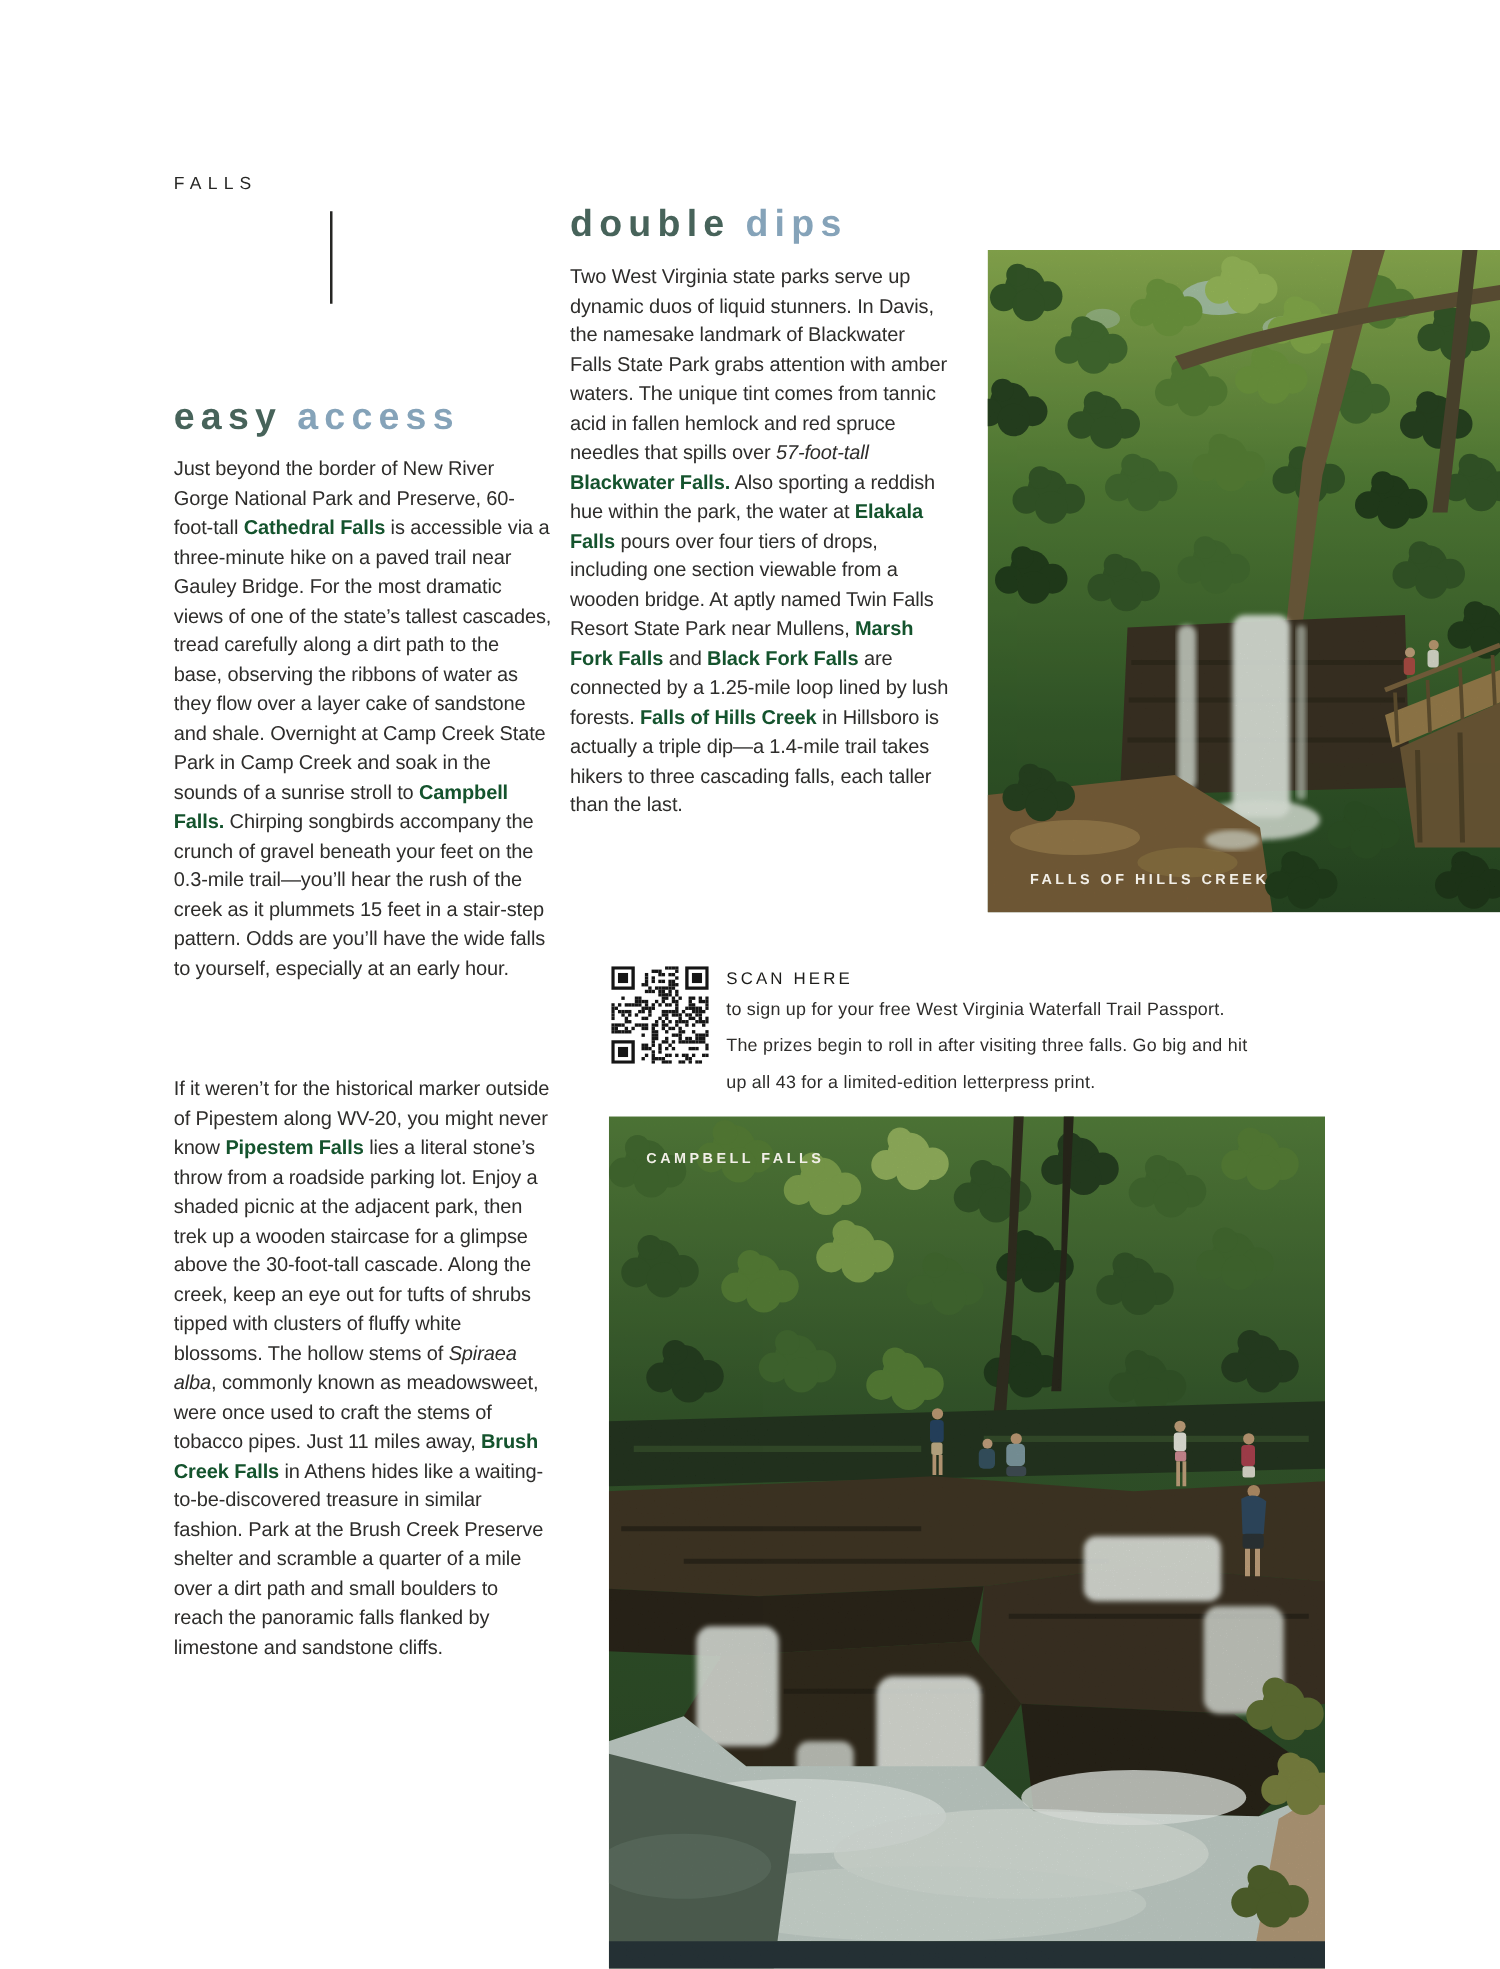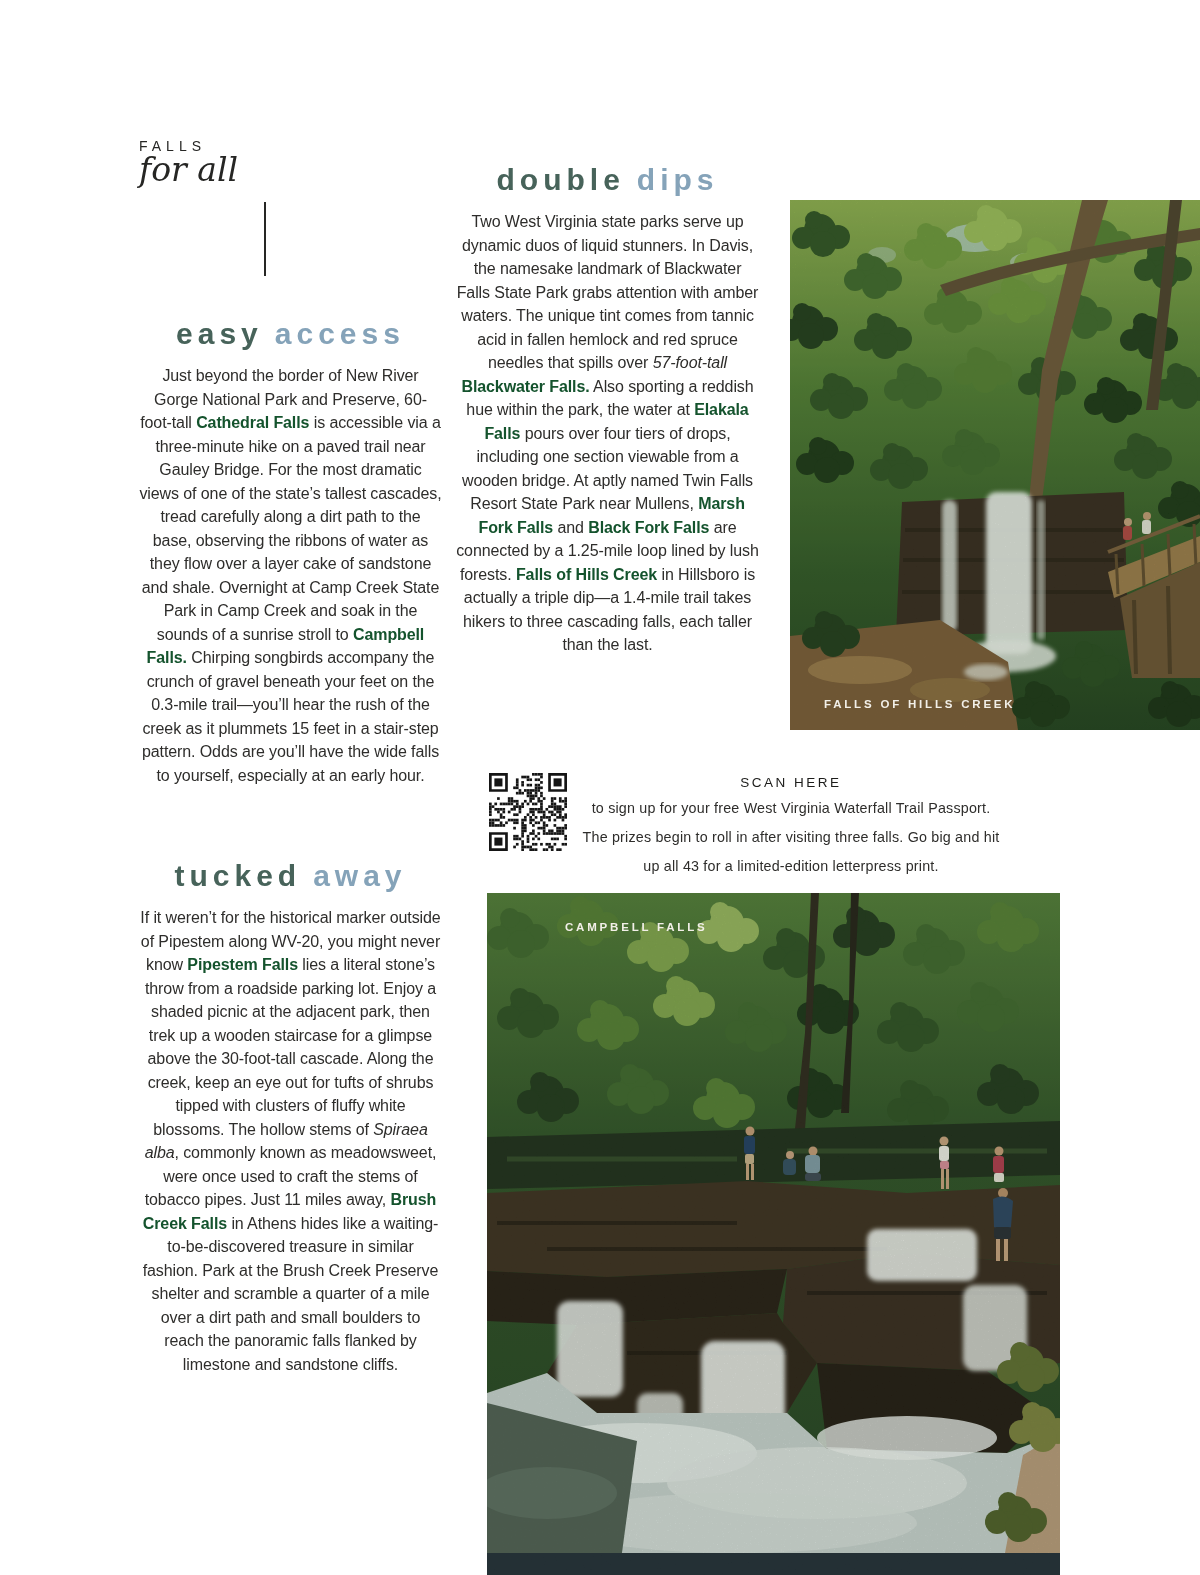--- a/index.html
+++ b/index.html
@@ -3,21 +3,21 @@
 <meta charset="utf-8">
 <style>
   html,body{margin:0;padding:0;}
   body{
     width:1200px;height:1575px;
     background:#ffffff;
     font-family:"Liberation Sans", sans-serif;
     position:relative;overflow:hidden;
     color:var(--body-text,#2e2d2b);
   }
-  .abs{position:absolute;text-align:center;}
+  .abs{position:absolute;}
 
   
   #logo{left:139px;top:138px;width:252px;text-align:left;}
   .logo-falls{
     font-size:14px;letter-spacing:5px;font-weight:400;
     color:var(--ink,#262624);
   }
   .logo-script{
     font-family:"DejaVu Serif", serif;
     font-style:italic;font-size:33px;line-height:34px;
@@ -65,38 +65,36 @@
   .photo{overflow:hidden;}
   .photo svg{display:block;width:100%;height:100%;}
   #photo-hills{left:790px;top:200px;width:410px;height:530px;}
   #photo-campbell{left:487px;top:893px;width:573px;height:682px;}
   .photo-caption{
     position:absolute;
     color:var(--caption,#f2efe8);
     font-size:11.5px;font-weight:700;letter-spacing:2.8px;
   }
   #caption-hills{left:34px;bottom:20px;}
-  #caption-campbell{left:30px;top:28px;margin-left:48px;}
+  #caption-campbell{left:30px;top:28px;}
 </style>
 </head>
 <body>
 
 <div class="abs" id="logo">
   <div class="logo-falls">FALLS</div>
-  <div class="logo-script">for all</div>
   <div class="logo-line"></div>
 </div>
 
 <div class="abs" id="sec-easy">
   <h2 class="sec-head"><span class="head-w1">easy</span><span class="head-w2">access</span></h2>
   <p class="body-copy"><span>Just beyond the border of New River Gorge National Park and Preserve, 60-foot-tall </span><span class="run-b">Cathedral Falls</span><span> is accessible via a three-minute hike on a paved trail near Gauley Bridge. For the most dramatic views of one of the state’s tallest cascades, tread carefully along a dirt path to the base, observing the ribbons of water as they flow over a layer cake of sandstone and shale. Overnight at Camp Creek State Park in Camp Creek and soak in the sounds of a sunrise stroll to </span><span class="run-b">Campbell Falls.</span><span> Chirping songbirds accompany the crunch of gravel beneath your feet on the 0.3-mile trail—you’ll hear the rush of the creek as it plummets 15 feet in a stair-step pattern. Odds are you’ll have the wide falls to yourself, especially at an early hour.</span></p>
 </div>
 
 <div class="abs" id="sec-tucked">
-  <h2 class="sec-head"><span class="head-w1">tucked</span><span class="head-w2">away</span></h2>
   <p class="body-copy"><span>If it weren’t for the historical marker outside of Pipestem along WV-20, you might never know </span><span class="run-b">Pipestem Falls</span><span> lies a literal stone’s throw from a roadside parking lot. Enjoy a shaded picnic at the adjacent park, then trek up a wooden staircase for a glimpse above the 30-foot-tall cascade. Along the creek, keep an eye out for tufts of shrubs tipped with clusters of fluffy white blossoms. The hollow stems of </span><span class="run-i">Spiraea alba</span><span>, commonly known as meadowsweet, were once used to craft the stems of tobacco pipes. Just 11 miles away, </span><span class="run-b">Brush Creek Falls</span><span> in Athens hides like a waiting-to-be-discovered treasure in similar fashion. Park at the Brush Creek Preserve shelter and scramble a quarter of a mile over a dirt path and small boulders to reach the panoramic falls flanked by limestone and sandstone cliffs.</span></p>
 </div>
 
 <div class="abs" id="sec-double">
   <h2 class="sec-head"><span class="head-w1">double</span><span class="head-w2">dips</span></h2>
   <p class="body-copy"><span>Two West Virginia state parks serve up dynamic duos of liquid stunners. In Davis, the namesake landmark of Blackwater Falls State Park grabs attention with amber waters. The unique tint comes from tannic acid in fallen hemlock and red spruce needles that spills over </span><span class="run-i">57-foot-tall</span><span> </span><span class="run-b">Blackwater Falls.</span><span> Also sporting a reddish hue within the park, the water at </span><span class="run-b">Elakala Falls</span><span> pours over four tiers of drops, including one section viewable from a wooden bridge. At aptly named Twin Falls Resort State Park near Mullens, </span><span class="run-b">Marsh Fork Falls</span><span> and </span><span class="run-b">Black Fork Falls</span><span> are connected by a 1.25-mile loop lined by lush forests. </span><span class="run-b">Falls of Hills Creek</span><span> in Hillsboro is actually a triple dip—a 1.4-mile trail takes hikers to three cascading falls, each taller than the last.</span></p>
 </div>
 
 <div class="abs" id="qr-block">
   <svg id="qr-svg" viewBox="0 0 29 29" aria-hidden="true">

